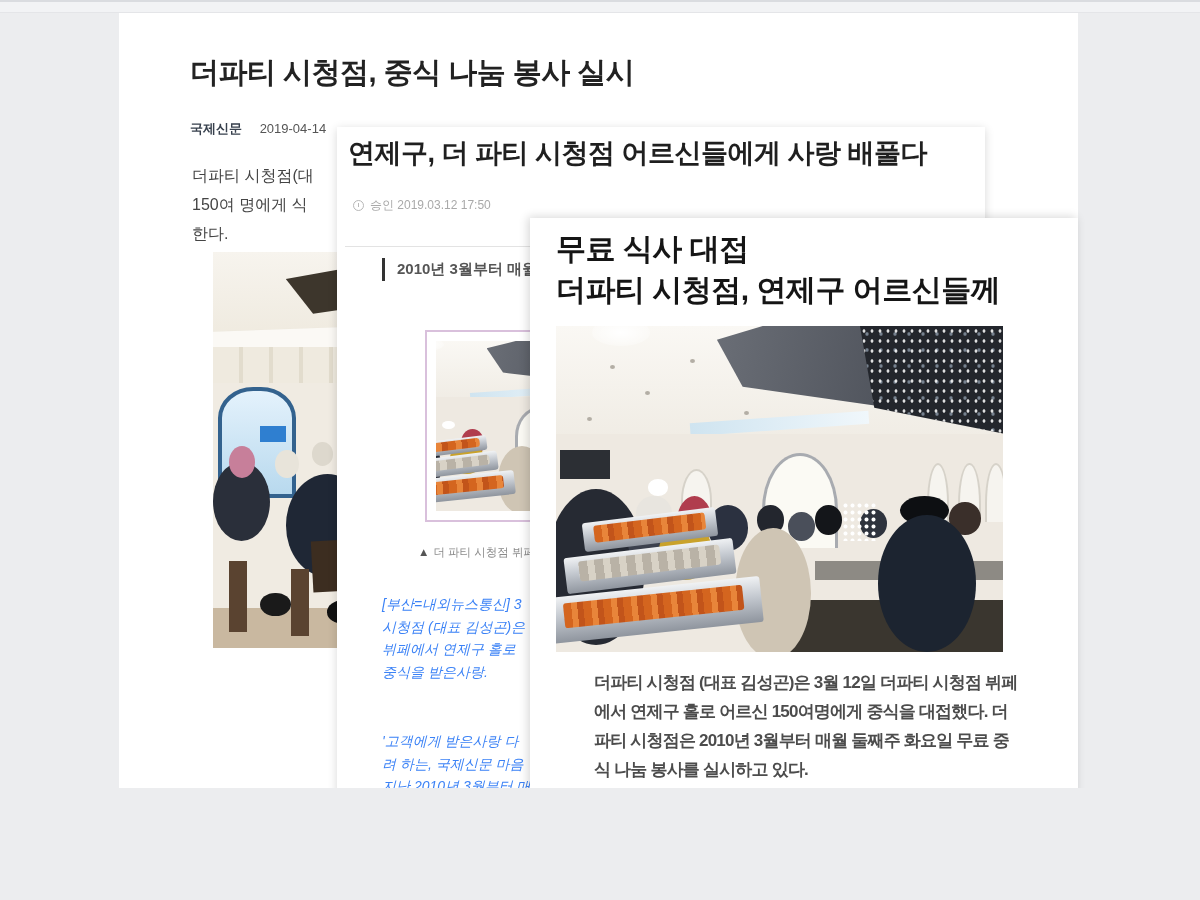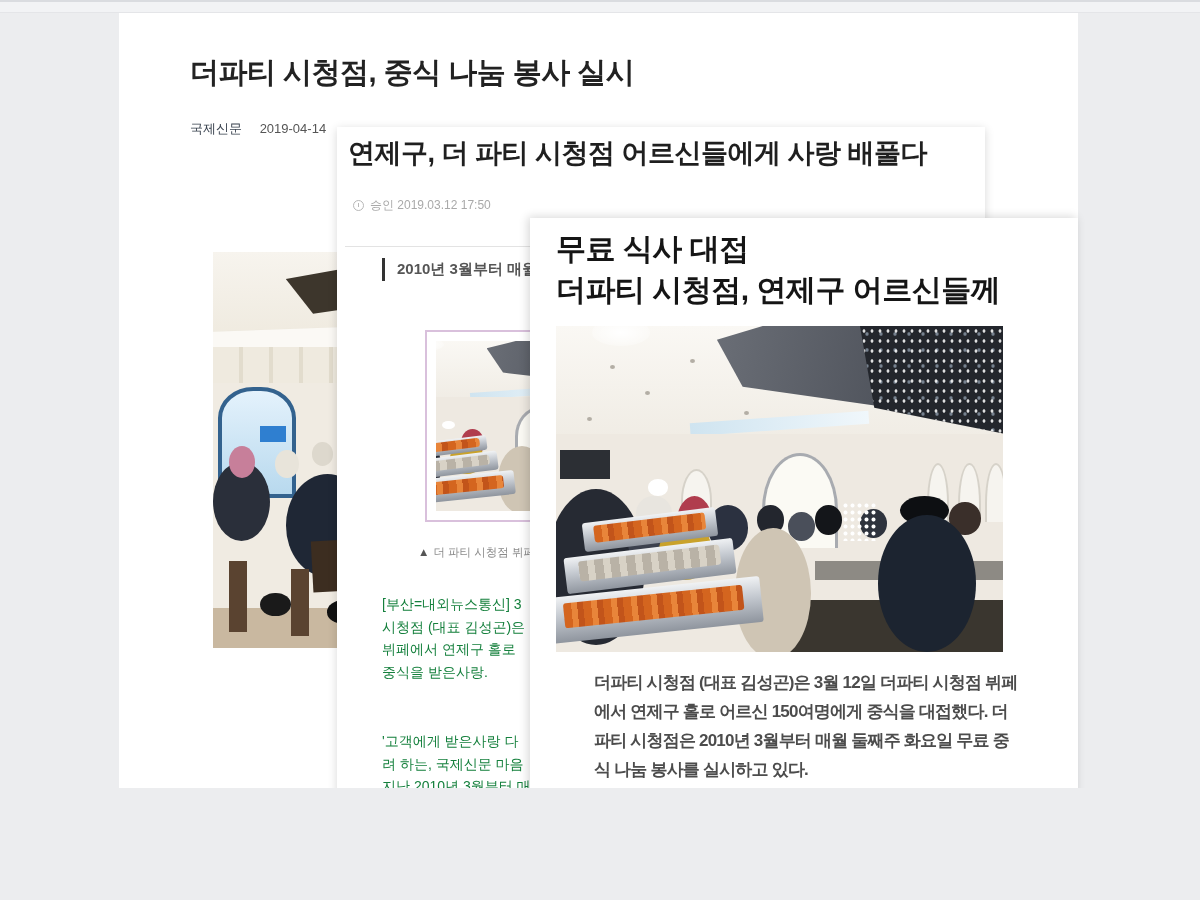--- a/index.html
+++ b/index.html
@@ -9,21 +9,21 @@
 
   .topbar { position:absolute; left:0; top:0; width:1200px; height:13px;
             background:#f2f3f5; border-top:2px solid #dadce0; border-bottom:1px solid #e4e5e8; }
 
   
   .card-back { position:absolute; left:119px; top:13px; width:959px; height:867px;
                background:#fff; z-index:1; overflow:hidden; }
   .a1-title { position:absolute; left:71px; top:40px; font-size:29px; font-weight:700;
               color:#222; letter-spacing:-0.5px; white-space:nowrap; }
   .a1-byline { position:absolute; left:71px; top:107px; font-size:13px; white-space:nowrap; }
-  .a1-source { font-weight:400; color:#37404d; margin-right:14px; }
+  .a1-source { font-weight:700; color:#37404d; margin-right:14px; }
   .a1-date { color:#555; }
   .a1-body { position:absolute; left:73px; top:148px; font-size:16px; color:#444;
              line-height:29px; }
   .a1-body div { white-space:nowrap; }
   .a1-photo { position:absolute; left:94px; top:239px; width:260px; height:396px;
               overflow:hidden; background:#efe9df; }
 
   
   .card-mid { position:absolute; left:337px; top:127px; width:648px; height:693px;
               background:#fff; z-index:2; box-shadow:0 2px 9px rgba(0,0,0,0.16);
@@ -40,22 +40,22 @@
   .a2-subtitle { position:absolute; left:45px; top:131px; display:flex; align-items:center;
                  font-size:15px; font-weight:600; color:#555; white-space:nowrap; }
   .a2-subtitle .bar { width:3px; height:23px; background:#333; margin-right:12px; flex:none; }
   .a2-frame { position:absolute; left:88px; top:203px; width:200px; height:192px;
               border:2px solid #d9c0dc; background:#fff; padding:9px; }
   .a2-frame-inner { width:178px; height:170px; overflow:hidden; position:relative; background:#ddd; }
   .a2-frame-inner .buffet-scene { position:absolute; width:285px; height:170px; left:-52px; top:0; }
   .a2-caption { position:absolute; left:81px; top:418px; font-size:11.5px; color:#8a8a8a;
                 white-space:nowrap; }
   .a2-caption .tri { color:#555; margin-right:4px; }
-  .a2-body { position:absolute; left:45px; font-size:14px; font-weight:500; color:#15803d;
-             line-height:22.5px; }
+  .a2-body { position:absolute; left:45px; font-size:14px; font-weight:500; color:#3b82f6;
+             line-height:22.5px;font-style:italic; }
   .a2-body div { white-space:nowrap; }
   .a2-p1 { top:466px; }
   .a2-p2 { top:603px; }
 
   
   .card-front { position:absolute; left:530px; top:218px; width:548px; height:662px;
                 background:#fff; z-index:3; box-shadow:-2px -1px 9px rgba(0,0,0,0.16);
                 overflow:hidden; }
   .a3-title { position:absolute; left:26px; top:10px; font-size:30px; font-weight:700;
               color:#151515; letter-spacing:-0.5px; line-height:41px; }
@@ -132,20 +132,25 @@
 <body>
 
 <div class="page">
   <div class="topbar"></div>
 
   <div class="card-back">
     <div class="a1-title">더파티 시청점, 중식 나눔 봉사 실시</div>
     <div class="a1-byline">
       <span class="a1-source">국제신문</span>
       <span class="a1-date">2019-04-14</span>
+    </div>
+    <div class="a1-body">
+      <div>더파티 시청점(대</div>
+      <div>150여 명에게 식</div>
+      <div>한다.</div>
     </div>
     <div class="a1-photo">
       <div class="hall-scene">
         <div class="hs-ceiling"></div>
         <div class="hs-beam"></div>
         <div class="hs-cornice"></div>
         <div class="hs-ceiling2"></div>
         <div class="hs-wall"></div>
         <div class="hs-door"></div>
         <div class="hs-sign"></div>

